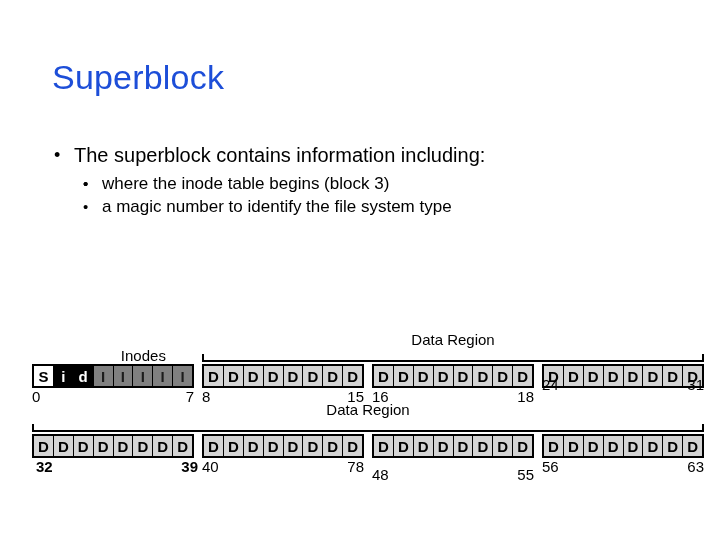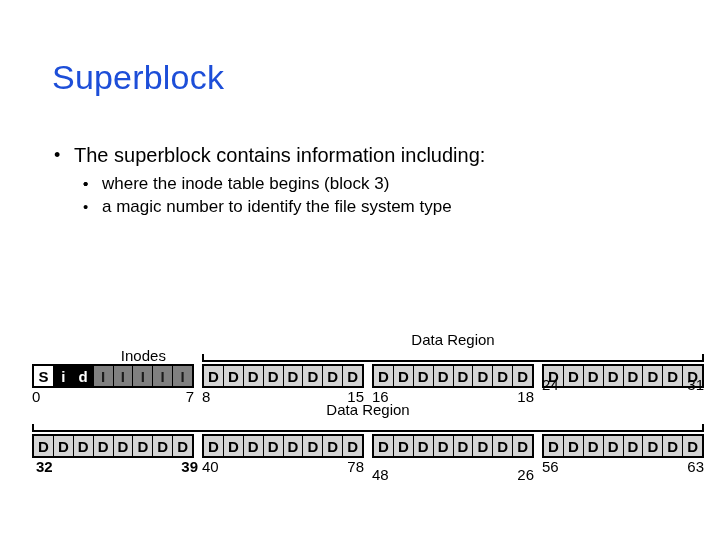--- a/index.html
+++ b/index.html
@@ -335,21 +335,21 @@
         <div class="nums" style="left: 36px; top: 58px; width: 162px; font-weight: bold;">
           <span class="n-start">32</span>
           <span class="n-end">39</span>
         </div>
         <div class="nums" style="left: 202px; top: 58px; width: 162px; text-decoration: underline;">
           <span class="n-start">40</span>
           <span class="n-end">78</span>
         </div>
         <div class="nums" style="left: 372px; top: 58px; width: 162px; margin-top: 8px;">
           <span class="n-start">48</span>
-          <span class="n-end">26</span>
+          <span class="n-end">55</span>
         </div>
         <div class="nums" style="left: 542px; top: 58px; width: 162px;">
           <span class="n-start">56</span>
           <span class="n-end">63</span>
         </div>
       </div>
   </div>
 
 </div>
 

